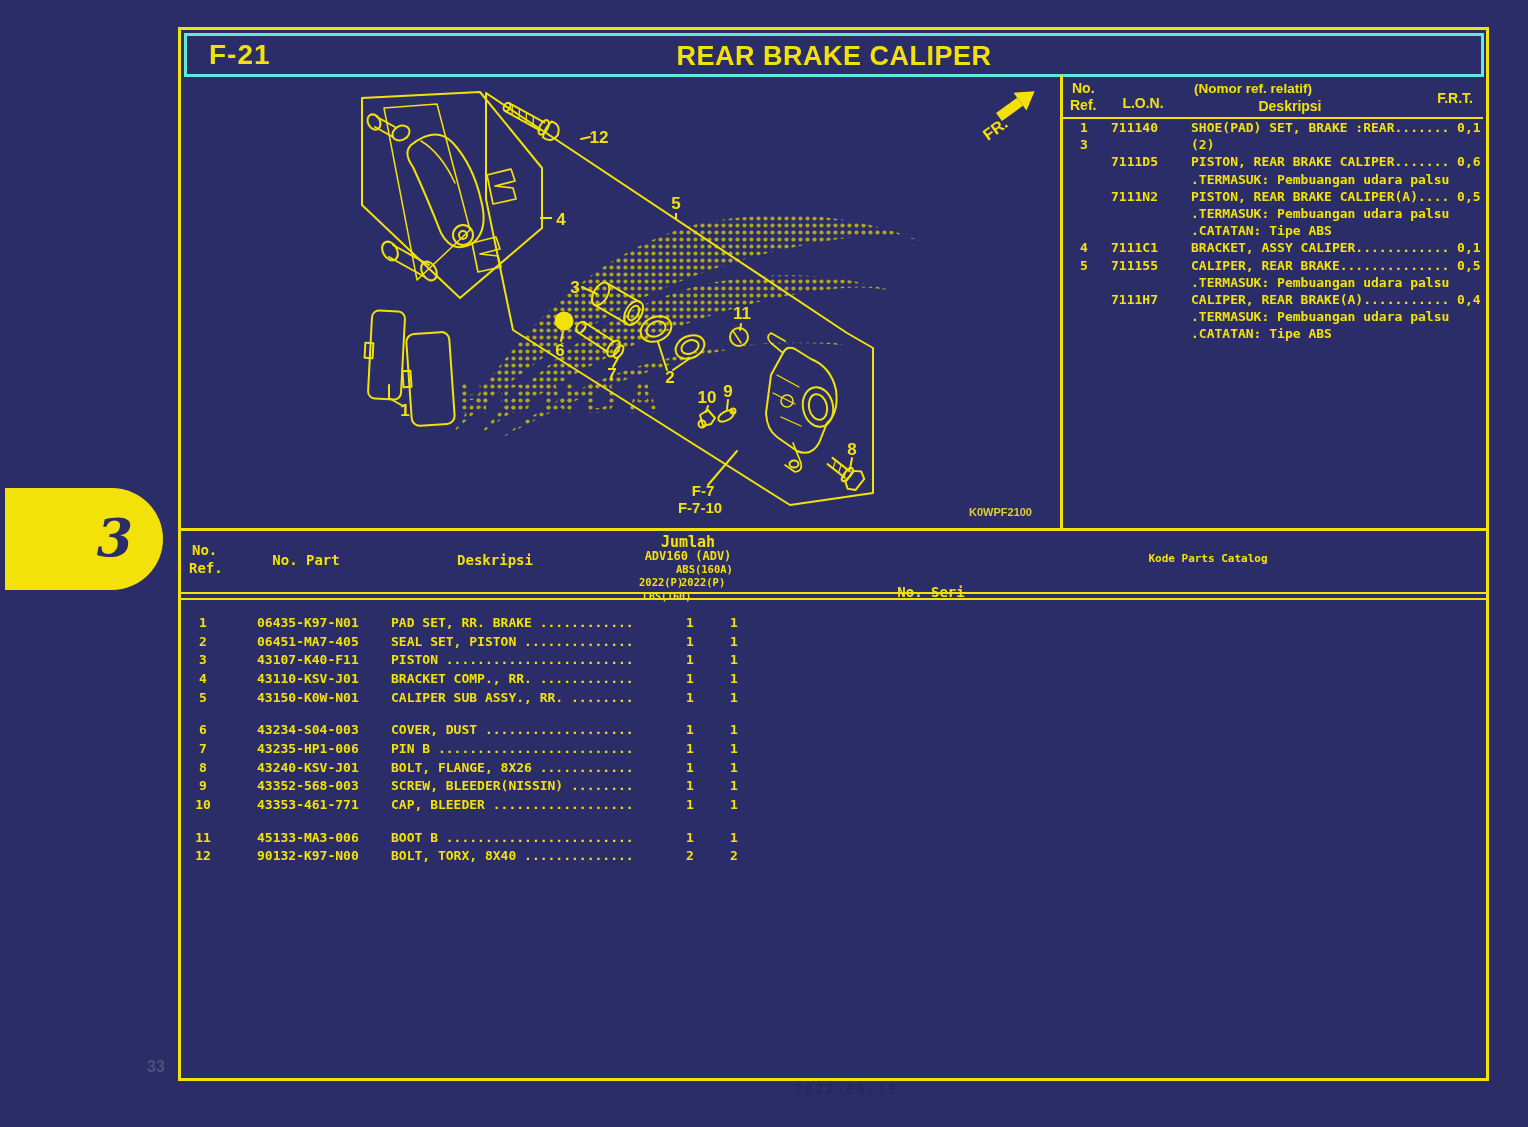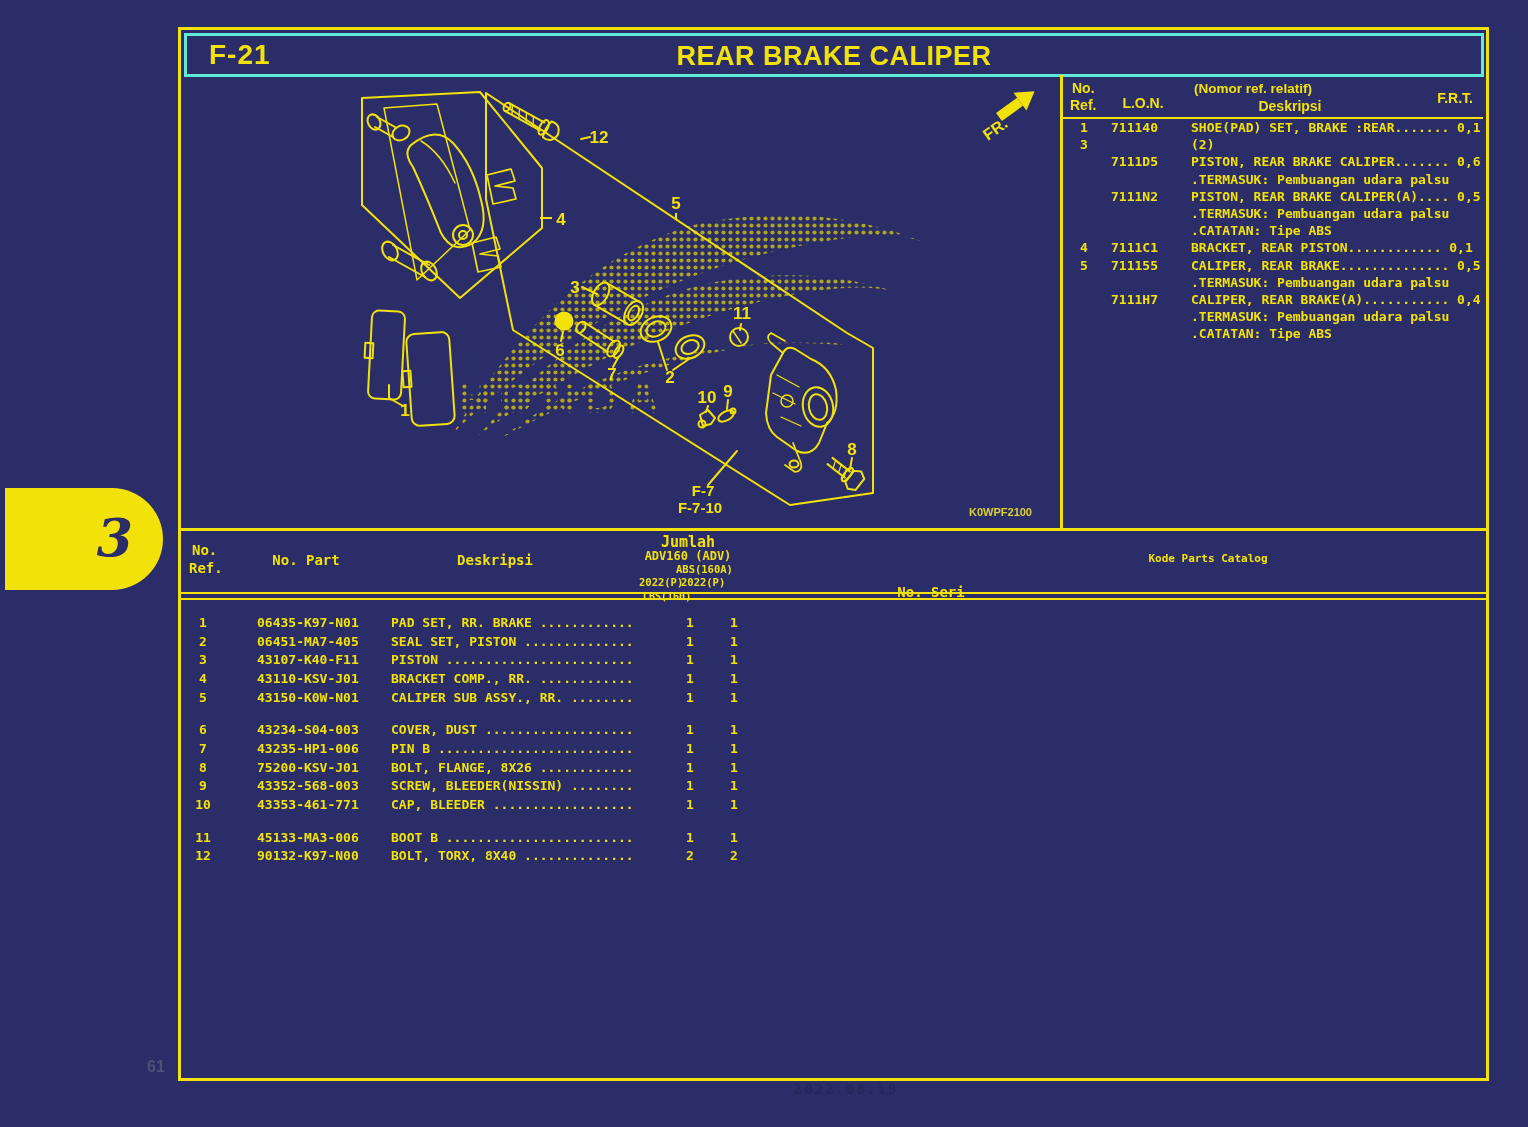--- a/index.html
+++ b/index.html
@@ -233,21 +233,21 @@
   <div class="lon-h" style="left:1410px;top:90px;width:63px;text-align:right;">F.R.T.</div>
 
   <div id="lon-lines">
       <div class="lline"><span class="l-ref">1</span><span class="l-lon">711140</span><span class="l-text">SHOE(PAD) SET, BRAKE :REAR....... 0,1</span></div>
       <div class="lline"><span class="l-ref">3</span><span class="l-lon"></span><span class="l-text">(2)</span></div>
       <div class="lline"><span class="l-ref"></span><span class="l-lon">7111D5</span><span class="l-text">PISTON, REAR BRAKE CALIPER....... 0,6</span></div>
       <div class="lline"><span class="l-ref"></span><span class="l-lon"></span><span class="l-text">.TERMASUK: Pembuangan udara palsu</span></div>
       <div class="lline"><span class="l-ref"></span><span class="l-lon">7111N2</span><span class="l-text">PISTON, REAR BRAKE CALIPER(A).... 0,5</span></div>
       <div class="lline"><span class="l-ref"></span><span class="l-lon"></span><span class="l-text">.TERMASUK: Pembuangan udara palsu</span></div>
       <div class="lline"><span class="l-ref"></span><span class="l-lon"></span><span class="l-text">.CATATAN: Tipe ABS</span></div>
-      <div class="lline"><span class="l-ref">4</span><span class="l-lon">7111C1</span><span class="l-text">BRACKET, REAR PISTON............ 0,1</span></div>
+      <div class="lline"><span class="l-ref">4</span><span class="l-lon">7111C1</span><span class="l-text">BRACKET, ASSY CALIPER............ 0,1</span></div>
       <div class="lline"><span class="l-ref">5</span><span class="l-lon">711155</span><span class="l-text">CALIPER, REAR BRAKE.............. 0,5</span></div>
       <div class="lline"><span class="l-ref"></span><span class="l-lon"></span><span class="l-text">.TERMASUK: Pembuangan udara palsu</span></div>
       <div class="lline"><span class="l-ref"></span><span class="l-lon">7111H7</span><span class="l-text">CALIPER, REAR BRAKE(A)........... 0,4</span></div>
       <div class="lline"><span class="l-ref"></span><span class="l-lon"></span><span class="l-text">.TERMASUK: Pembuangan udara palsu</span></div>
       <div class="lline"><span class="l-ref"></span><span class="l-lon"></span><span class="l-text">.CATATAN: Tipe ABS</span></div>
     </div>
 
   <div class="bh" style="left:192px;top:542px;font-size:14px;">No.</div>
   <div class="bh" style="left:189px;top:560px;font-size:14px;">Ref.</div>
   <div class="bh" style="left:246px;top:552px;width:120px;text-align:center;font-size:14px;">No. Part</div>
@@ -263,28 +263,28 @@
 
   <div id="parts-rows">
       <div class="prow"><span class="c-ref">1</span><span class="c-part">06435-K97-N01</span><span class="c-desc">PAD SET, RR. BRAKE ............</span><span class="c-q">1</span><span class="c-q c-q2">1</span></div>
       <div class="prow"><span class="c-ref">2</span><span class="c-part">06451-MA7-405</span><span class="c-desc">SEAL SET, PISTON ..............</span><span class="c-q">1</span><span class="c-q c-q2">1</span></div>
       <div class="prow"><span class="c-ref">3</span><span class="c-part">43107-K40-F11</span><span class="c-desc">PISTON ........................</span><span class="c-q">1</span><span class="c-q c-q2">1</span></div>
       <div class="prow"><span class="c-ref">4</span><span class="c-part">43110-KSV-J01</span><span class="c-desc">BRACKET COMP., RR. ............</span><span class="c-q">1</span><span class="c-q c-q2">1</span></div>
       <div class="prow"><span class="c-ref">5</span><span class="c-part">43150-K0W-N01</span><span class="c-desc">CALIPER SUB ASSY., RR. ........</span><span class="c-q">1</span><span class="c-q c-q2">1</span></div>
       <div class="pgap"></div>
       <div class="prow"><span class="c-ref">6</span><span class="c-part">43234-S04-003</span><span class="c-desc">COVER, DUST ...................</span><span class="c-q">1</span><span class="c-q c-q2">1</span></div>
       <div class="prow"><span class="c-ref">7</span><span class="c-part">43235-HP1-006</span><span class="c-desc">PIN B .........................</span><span class="c-q">1</span><span class="c-q c-q2">1</span></div>
-      <div class="prow"><span class="c-ref">8</span><span class="c-part">75200-KSV-J01</span><span class="c-desc">BOLT, FLANGE, 8X26 ............</span><span class="c-q">1</span><span class="c-q c-q2">1</span></div>
+      <div class="prow"><span class="c-ref">8</span><span class="c-part">43240-KSV-J01</span><span class="c-desc">BOLT, FLANGE, 8X26 ............</span><span class="c-q">1</span><span class="c-q c-q2">1</span></div>
       <div class="prow"><span class="c-ref">9</span><span class="c-part">43352-568-003</span><span class="c-desc">SCREW, BLEEDER(NISSIN) ........</span><span class="c-q">1</span><span class="c-q c-q2">1</span></div>
       <div class="prow"><span class="c-ref">10</span><span class="c-part">43353-461-771</span><span class="c-desc">CAP, BLEEDER ..................</span><span class="c-q">1</span><span class="c-q c-q2">1</span></div>
       <div class="pgap"></div>
       <div class="prow"><span class="c-ref">11</span><span class="c-part">45133-MA3-006</span><span class="c-desc">BOOT B ........................</span><span class="c-q">1</span><span class="c-q c-q2">1</span></div>
       <div class="prow"><span class="c-ref">12</span><span class="c-part">90132-K97-N00</span><span class="c-desc">BOLT, TORX, 8X40 ..............</span><span class="c-q">2</span><span class="c-q c-q2">2</span></div>
     </div>
 
   <div class="side-tab">
     <span>3</span>
   </div>
 
-  <div class="page-num">61</div>
+  <div class="page-num">33</div>
   <div class="footer-stamp">2022.08.19</div>
 
 </div>
 
 </body></html>

